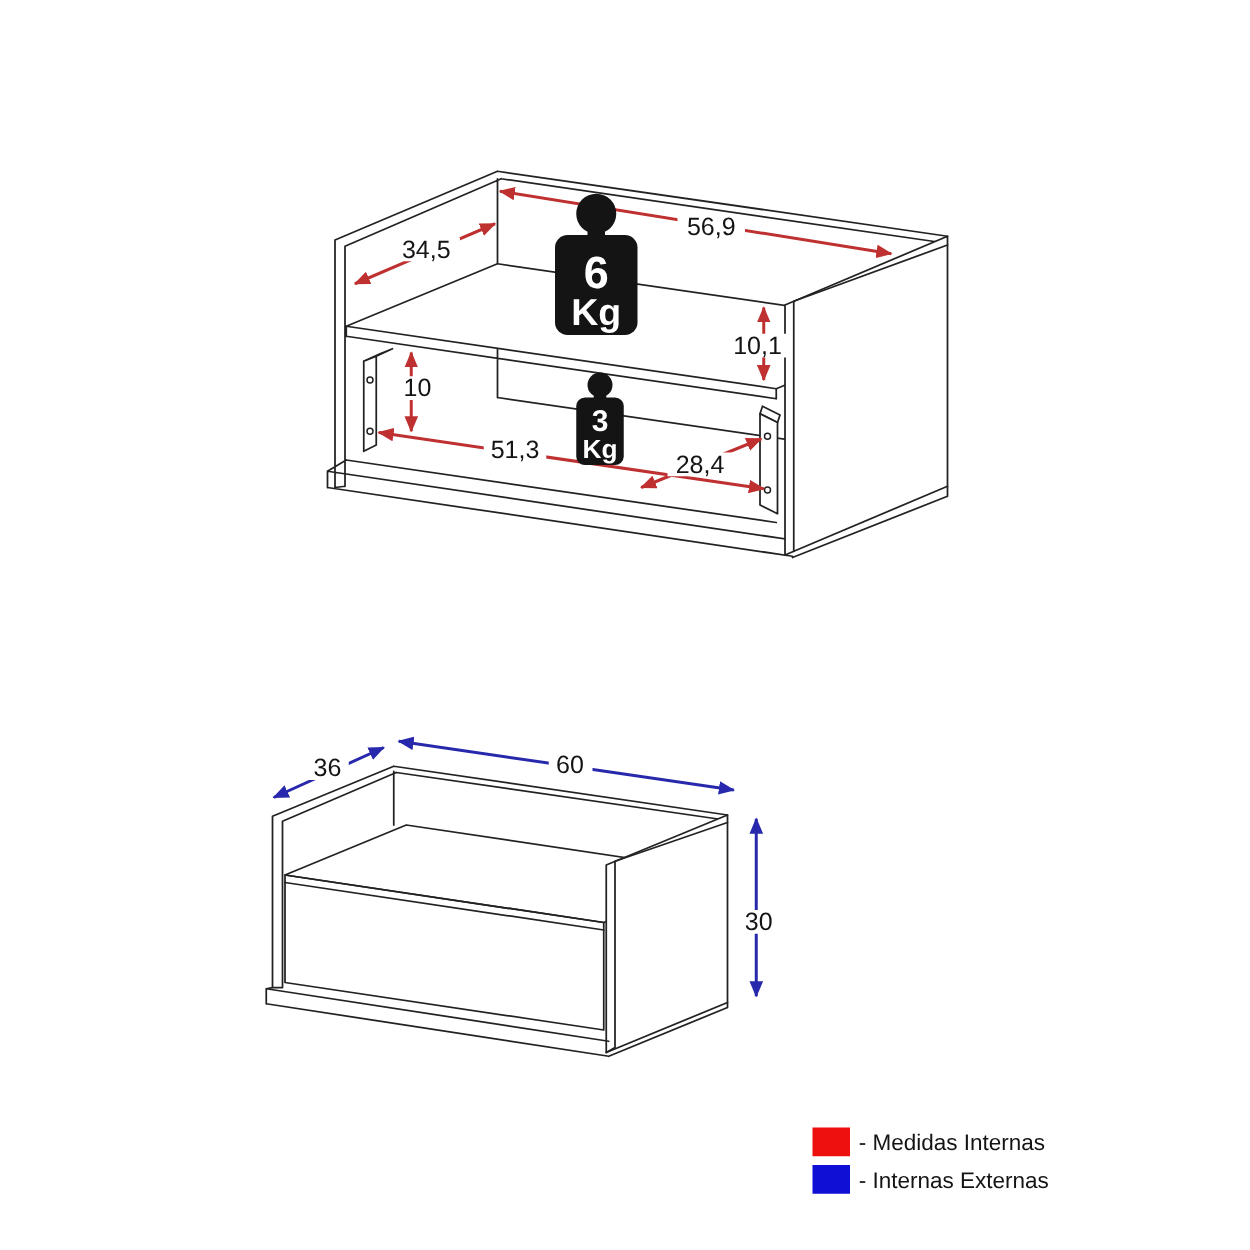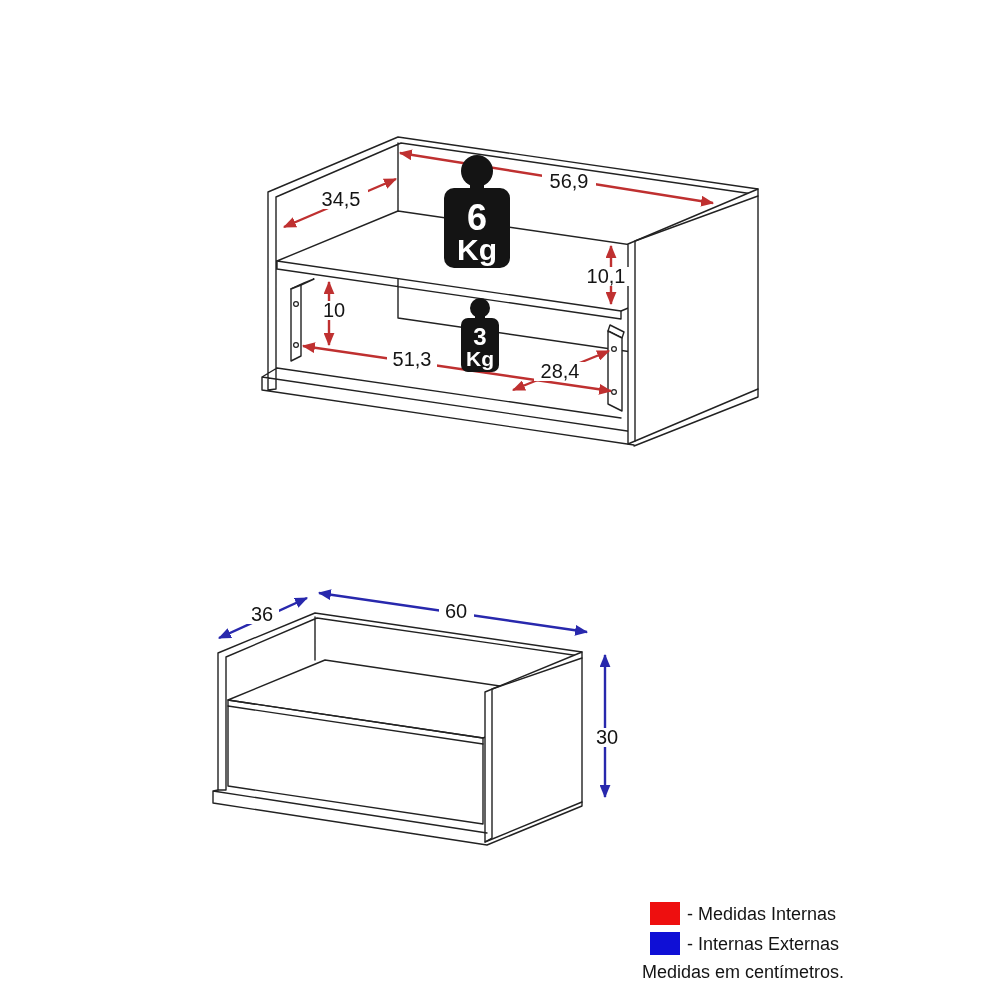--- a/index.html
+++ b/index.html
@@ -178,16 +178,15 @@
 
   <div class="legend">
     <div class="legend-row">
       <span class="swatch red"></span>
       <span class="legend-label">- Medidas Internas</span>
     </div>
     <div class="legend-row">
       <span class="swatch blue"></span>
       <span class="legend-label">- Internas Externas</span>
     </div>
-    <div class="legend-note">Medidas em centímetros.</div>
   </div>
 
 </div>
 
 </body></html>

